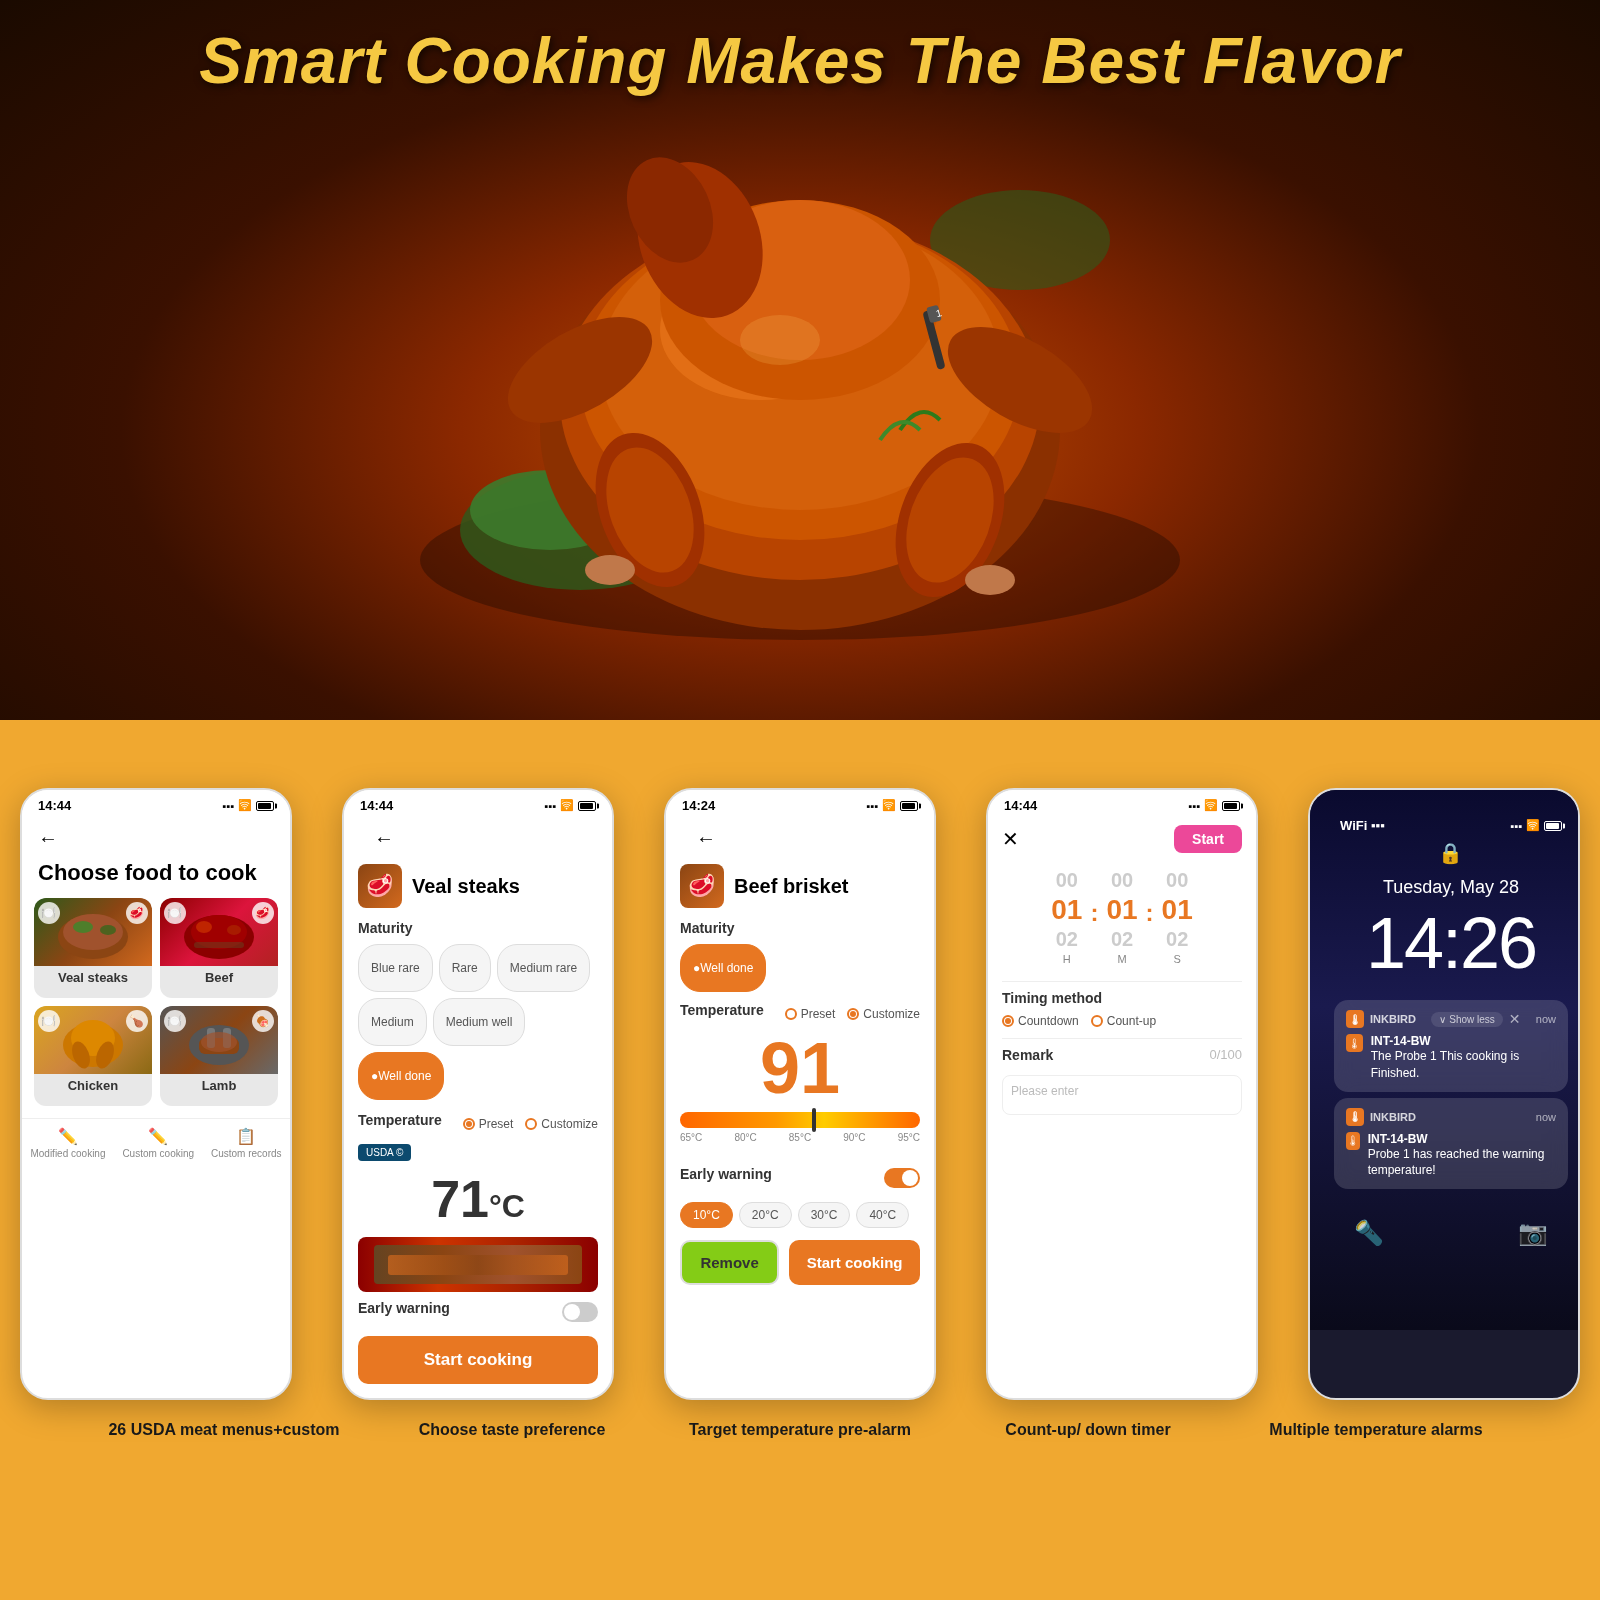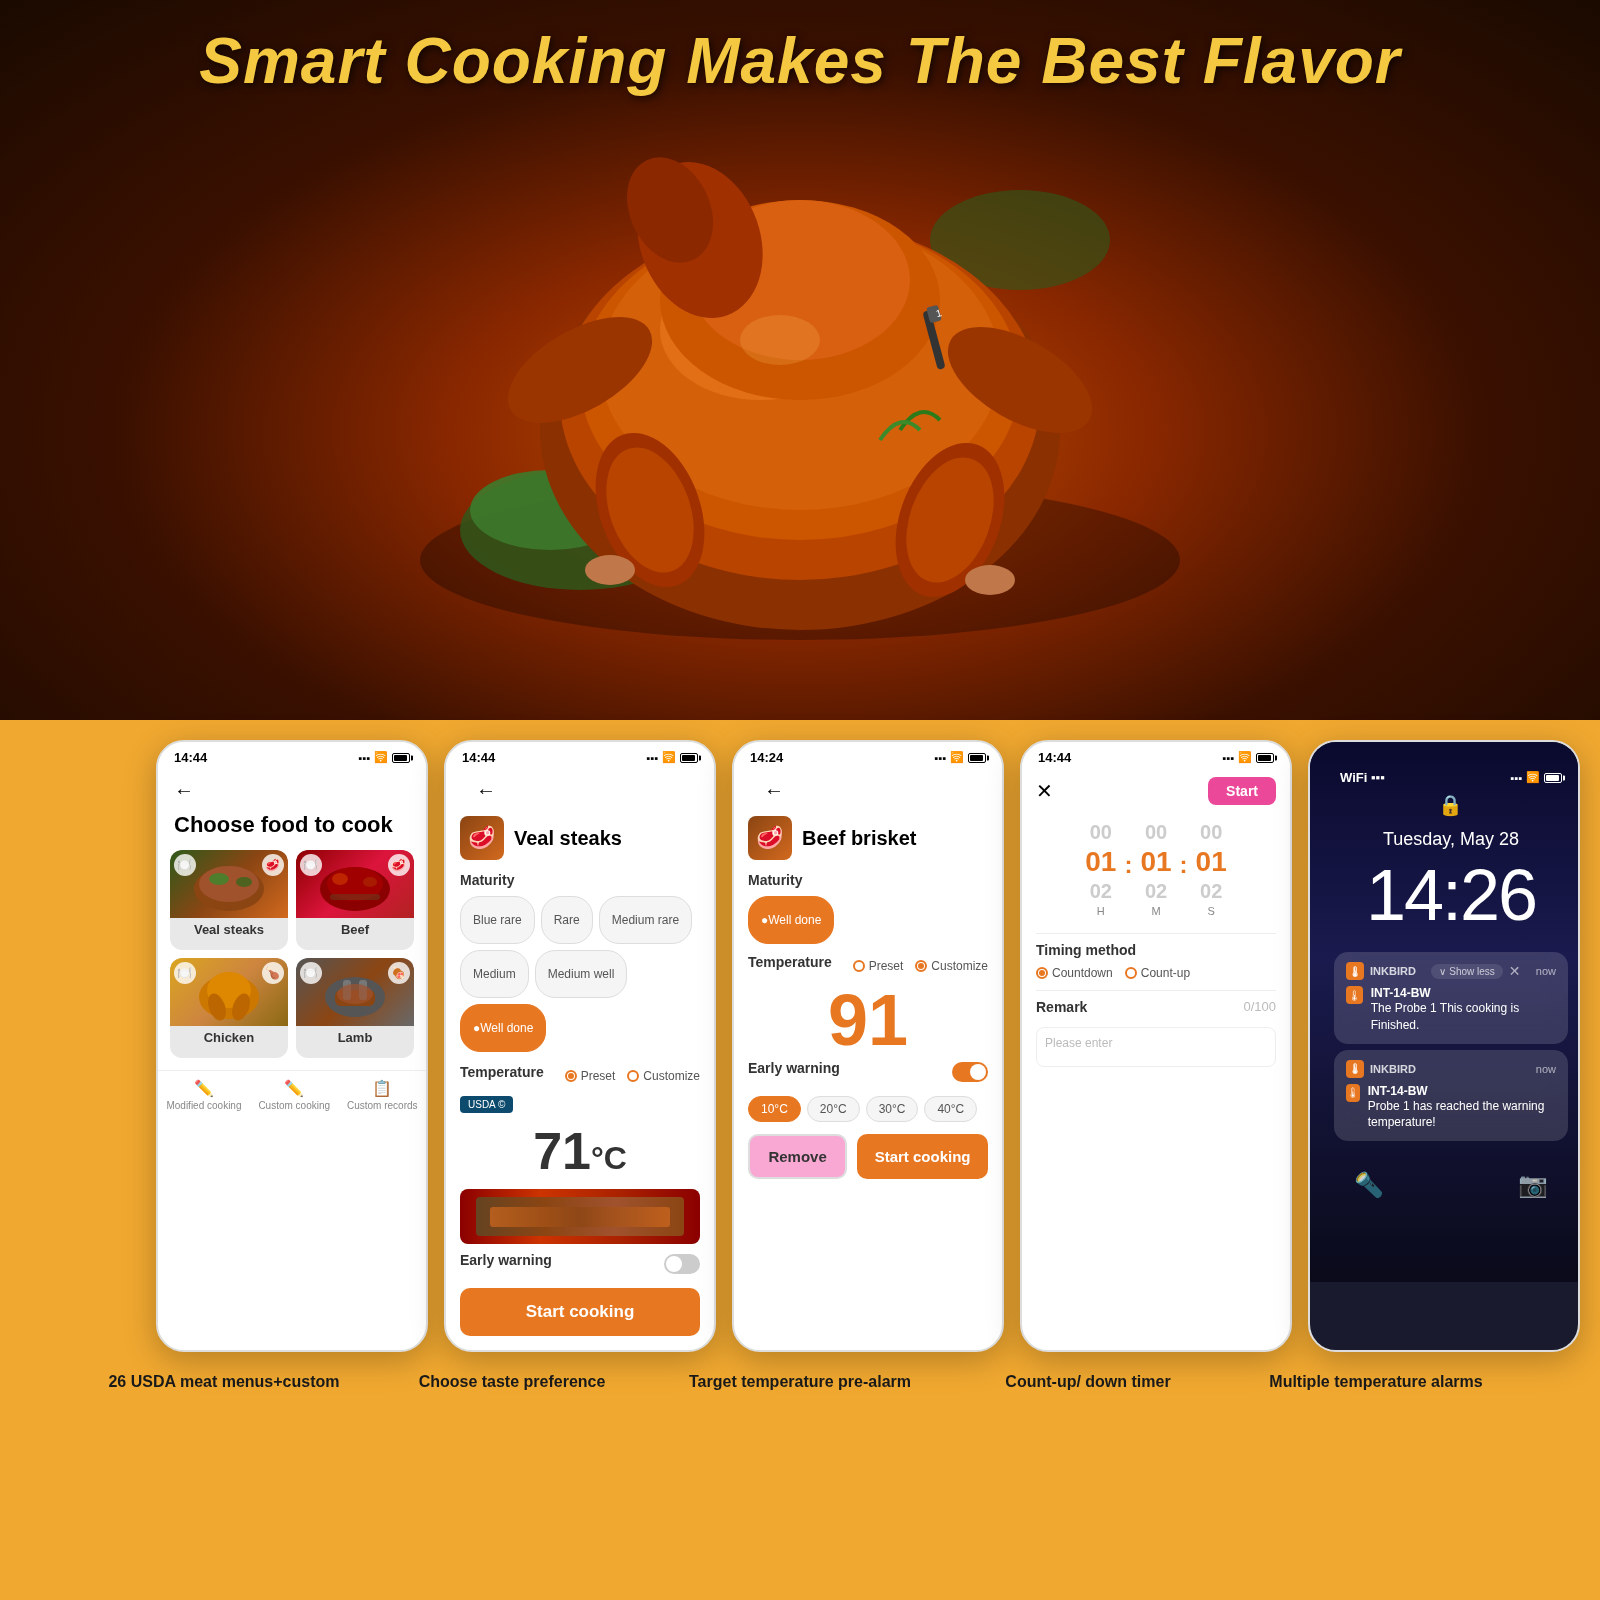--- a/index.html
+++ b/index.html
@@ -49,23 +49,23 @@
     }
 
     
     .bottom-section {
       background: #f0a830;
       padding: 20px 20px 30px 20px;
     }
 
     .phones-row {
       display: flex;
-      gap: 16px;
-      justify-content: flex-end;
+      justify-content: space-between;
       margin-bottom: 20px;
+      margin-top: 48px;
     }
 
     
     .phone {
       width: 272px;
       background: #fff;
       border-radius: 28px;
       overflow: hidden;
       box-shadow: 0 8px 32px rgba(0,0,0,0.25);
       position: relative;
@@ -390,21 +390,21 @@
       border-color: #e87722;
     }
     .action-row {
       display: flex;
       gap: 10px;
       margin-top: 12px;
     }
     .remove-btn {
       flex: 1;
       padding: 12px;
-      background: #f9a8d4;
+      background: #84cc16;
       border: 2px solid #ddd;
       border-radius: 10px;
       font-size: 15px;
       font-weight: 600;
       cursor: pointer;
       text-align: center;
       color: #333;
     }
     .start-btn {
       flex: 1.5;
@@ -862,20 +862,32 @@
             </label>
             <label class="radio-option">
               <span class="radio-dot filled"></span>
               <span>Customize</span>
             </label>
           </div>
         </div>
 
         <div class="big-temp">91</div>
 
+        <div class="temp-gauge">
+          <div class="gauge-bar">
+            <div class="gauge-marker"></div>
+          </div>
+          <div class="gauge-labels">
+            <span>65°C</span>
+            <span>80°C</span>
+            <span>85°C</span>
+            <span>90°C</span>
+            <span>95°C</span>
+          </div>
+        </div>
 
         <div class="early-warning-row">
           <span class="section-label">Early warning</span>
           <div class="toggle on"></div>
         </div>
         <div class="early-warning-chips">
           <button class="chip active">10°C</button>
           <button class="chip">20°C</button>
           <button class="chip">30°C</button>
           <button class="chip">40°C</button>

